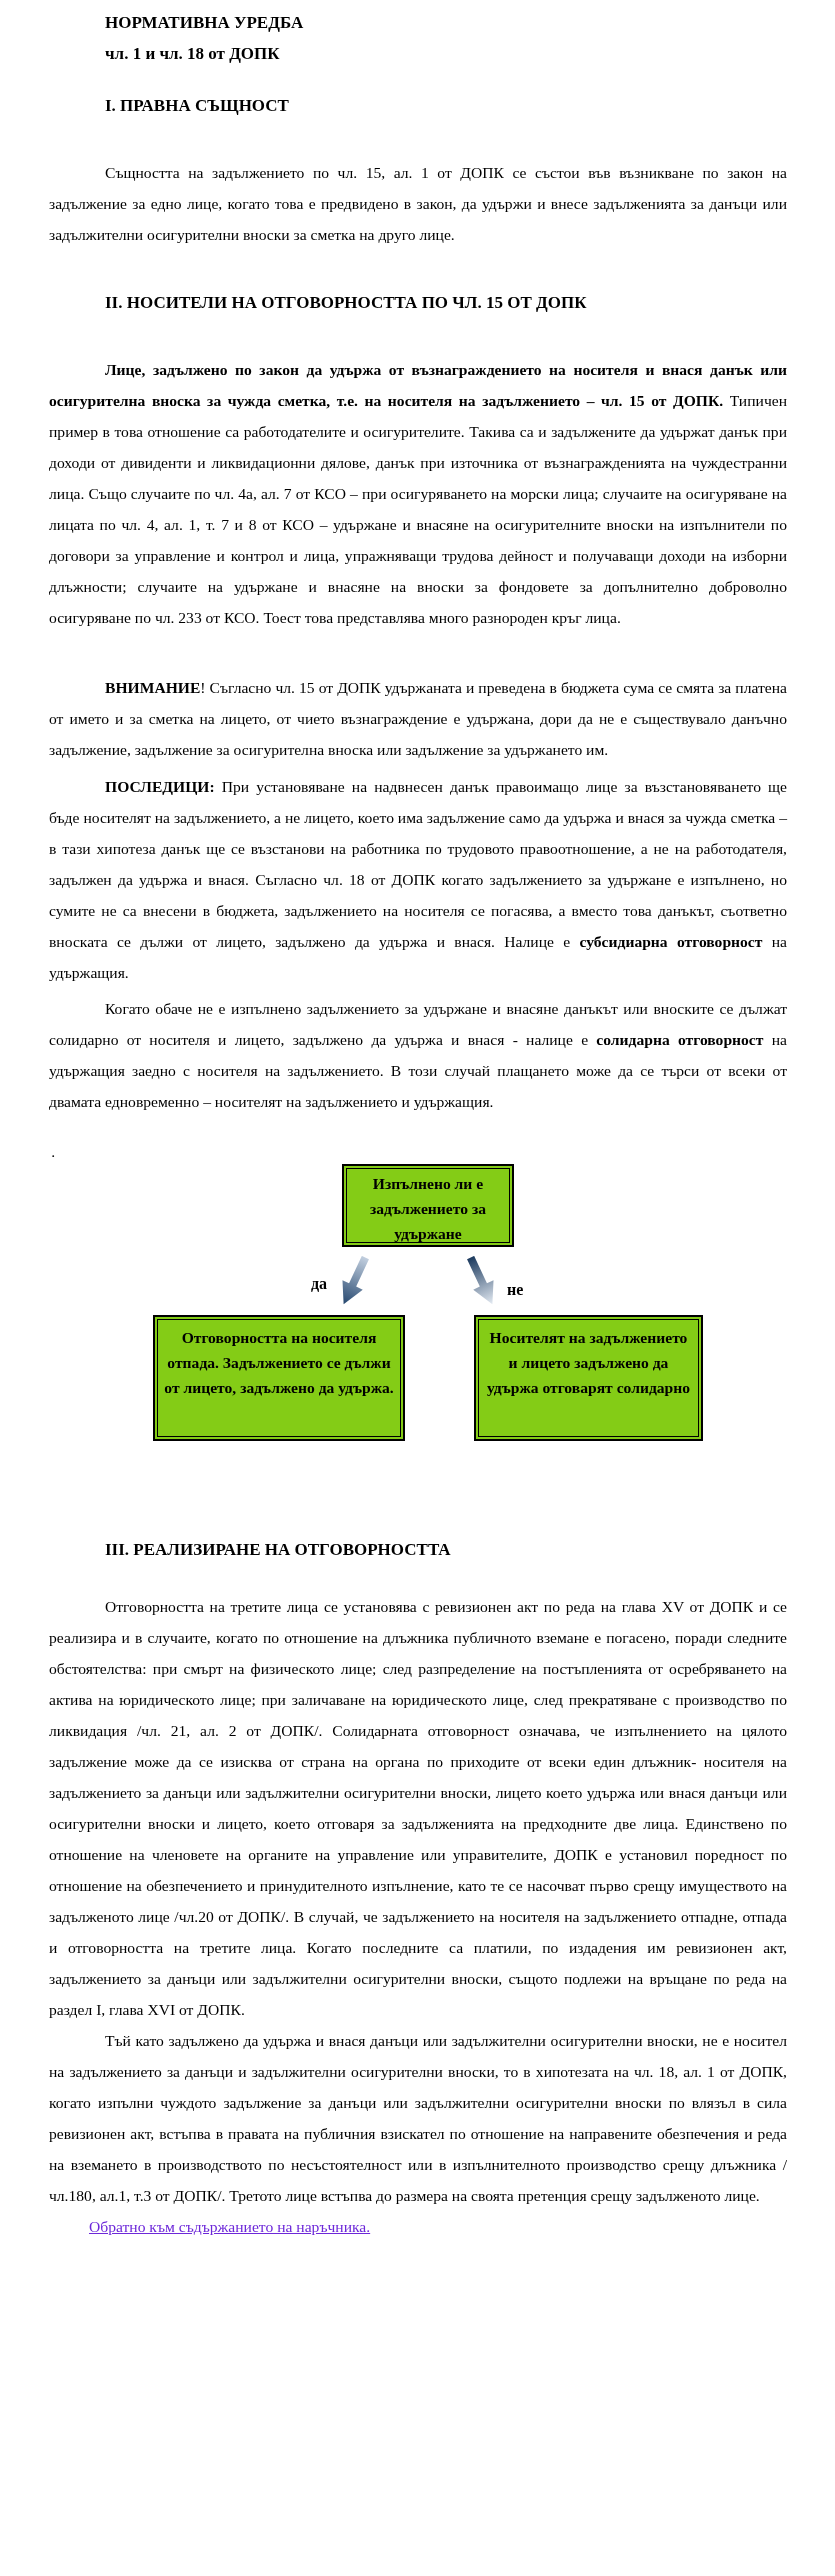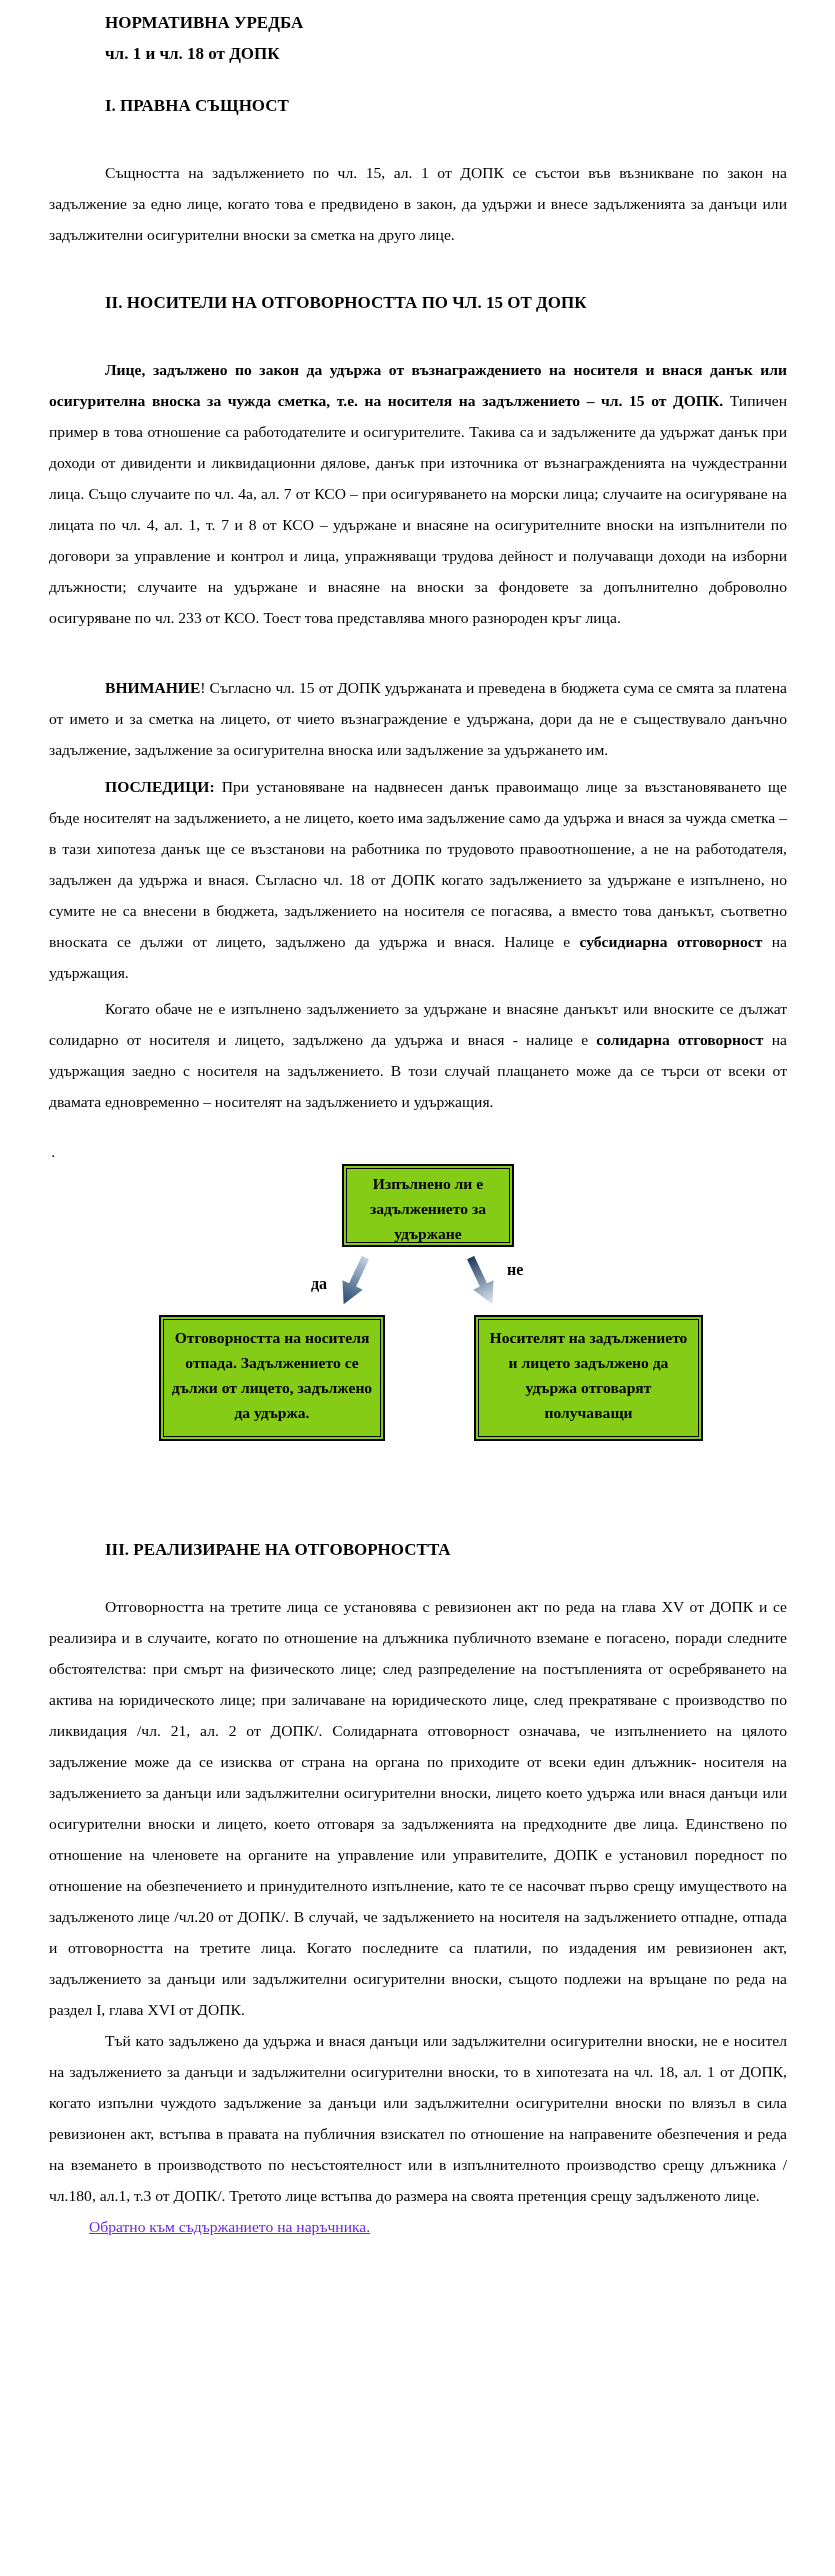--- a/index.html
+++ b/index.html
@@ -59,32 +59,32 @@
     padding: 2.2px 5.6px;
   }
   .dbox-in p {
     margin: 0;
     font-weight: bold;
     font-size: 15.6px;
     text-align: center;
   }
   .top-box   { left: 342px; top: 0;     width: 172px; height: 83px; }
   .top-box p { line-height: 24.6px; padding-top: 1.1px; }
-  .left-box  { left: 159px; top: 151px; width: 226px; height: 126px; }
+  .left-box  { left: 153px; top: 151px; width: 252px; height: 126px; }
   .right-box { left: 474px; top: 151px; width: 229px; height: 126px; }
   .left-box p, .right-box p { line-height: 25px; padding-top: 2.2px; }
 
   .lbl {
     position: absolute;
     font-weight: bold;
     font-size: 16px;
     line-height: 19px;
   }
   .yes-lbl { left: 311px; top: 110px; }
-  .no-lbl  { left: 507px; top: 96px; }
+  .no-lbl  { left: 507px; top: 116px; }
   .arrow-svg { position: absolute; width: 45px; height: 56px; }
   .ar-left  { left: 341px; top: 92px; }
   .ar-right { left: 450px; top: 92px; }
 
   #hd3    { margin-top: 85px; }
   #p-s3-1 { margin-top: 26px; }
   #p-s3-2 { margin-top: 0; }
 
   .footer { margin-top: 49px; font-size: 15.6px; line-height: 17px; text-indent: 40px; text-align: left; }
   .footer a { color: #6d28d9; text-decoration: underline; cursor: pointer; margin-top: 42px; }
@@ -150,21 +150,21 @@
     <span class="lbl no-lbl">не</span>
 
     <div class="dbox left-box">
       <div class="dbox-in">
         <p>Отговорността на носителя отпада. Задължението се дължи от лицето, задължено да удържа.</p>
       </div>
     </div>
 
     <div class="dbox right-box">
       <div class="dbox-in">
-        <p>Носителят на задължението и лицето задължено да удържа отговарят получаващи</p>
+        <p>Носителят на задължението и лицето задължено да удържа отговарят солидарно</p>
       </div>
     </div>
 
   </div>
 
   <p class="hd" id="hd3">III. РЕАЛИЗИРАНЕ НА ОТГОВОРНОСТТА</p>
 
   <p class="body ind" id="p-s3-1">Отговорността на третите лица се установява с ревизионен акт по реда на глава XV от ДОПК и се реализира и в случаите, когато по отношение на длъжника публичното вземане е погасено, поради следните обстоятелства: при смърт на физическото лице; след разпределение на постъпленията от осребряването на актива на юридическото лице; при заличаване на юридическото лице, след прекратяване с производство по ликвидация /чл. 21, ал. 2 от ДОПК/. Солидарната отговорност означава, че изпълнението на цялото задължение може да се изисква от страна на органа по приходите от всеки един длъжник- носителя на задължението за данъци или задължителни осигурителни вноски, лицето което удържа или внася данъци или осигурителни вноски и лицето, което отговаря за задълженията на предходните две лица. Единствено по отношение на членовете на органите на управление или управителите, ДОПК е установил поредност по отношение на обезпечението и принудителното изпълнение, като те се насочват първо срещу имуществото на задълженото лице /чл.20 от ДОПК/. В случай, че задължението на носителя на задължението отпадне, отпада и отговорността на третите лица. Когато последните са платили, по издадения им ревизионен акт, задължението за данъци или задължителни осигурителни вноски, същото подлежи на връщане по реда на раздел I, глава XVI от ДОПК.</p>
 
   <p class="body ind" id="p-s3-2">Тъй като задължено да удържа и внася данъци или задължителни осигурителни вноски, не е носител на задължението за данъци и задължителни осигурителни вноски, то в хипотезата на чл. 18, ал. 1 от ДОПК, когато изпълни чуждото задължение за данъци или задължителни осигурителни вноски по влязъл в сила ревизионен акт, встъпва в правата на публичния взискател по отношение на направените обезпечения и реда на вземането в производството по несъстоятелност или в изпълнителното производство срещу длъжника /чл.180, ал.1, т.3 от ДОПК/. Третото лице встъпва до размера на своята претенция срещу задълженото лице.</p>

